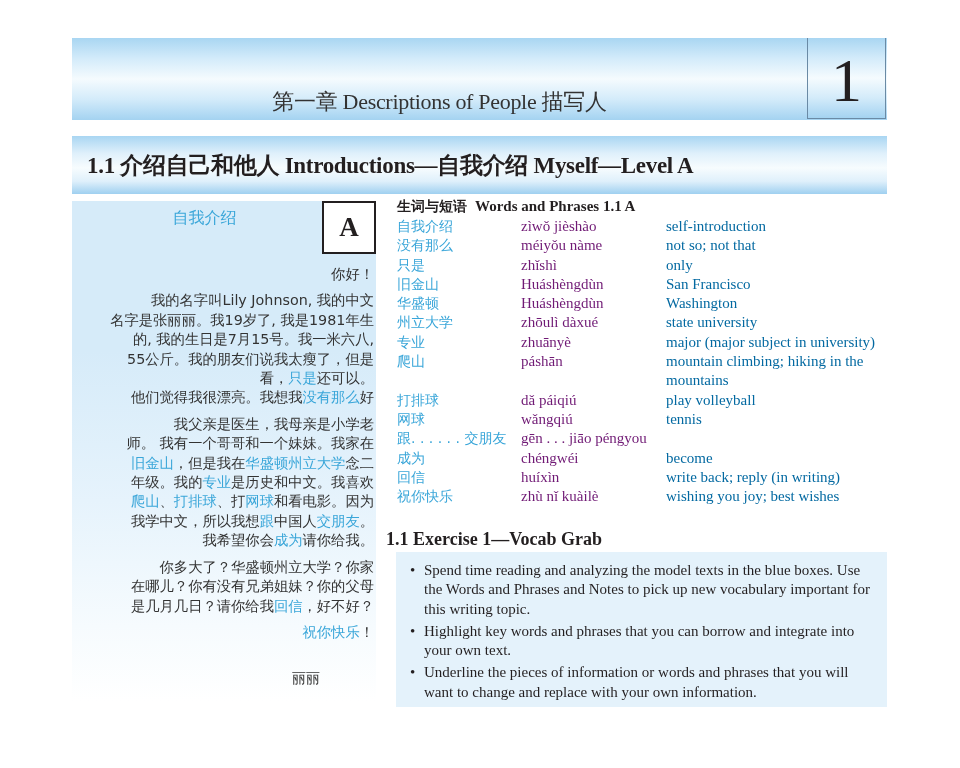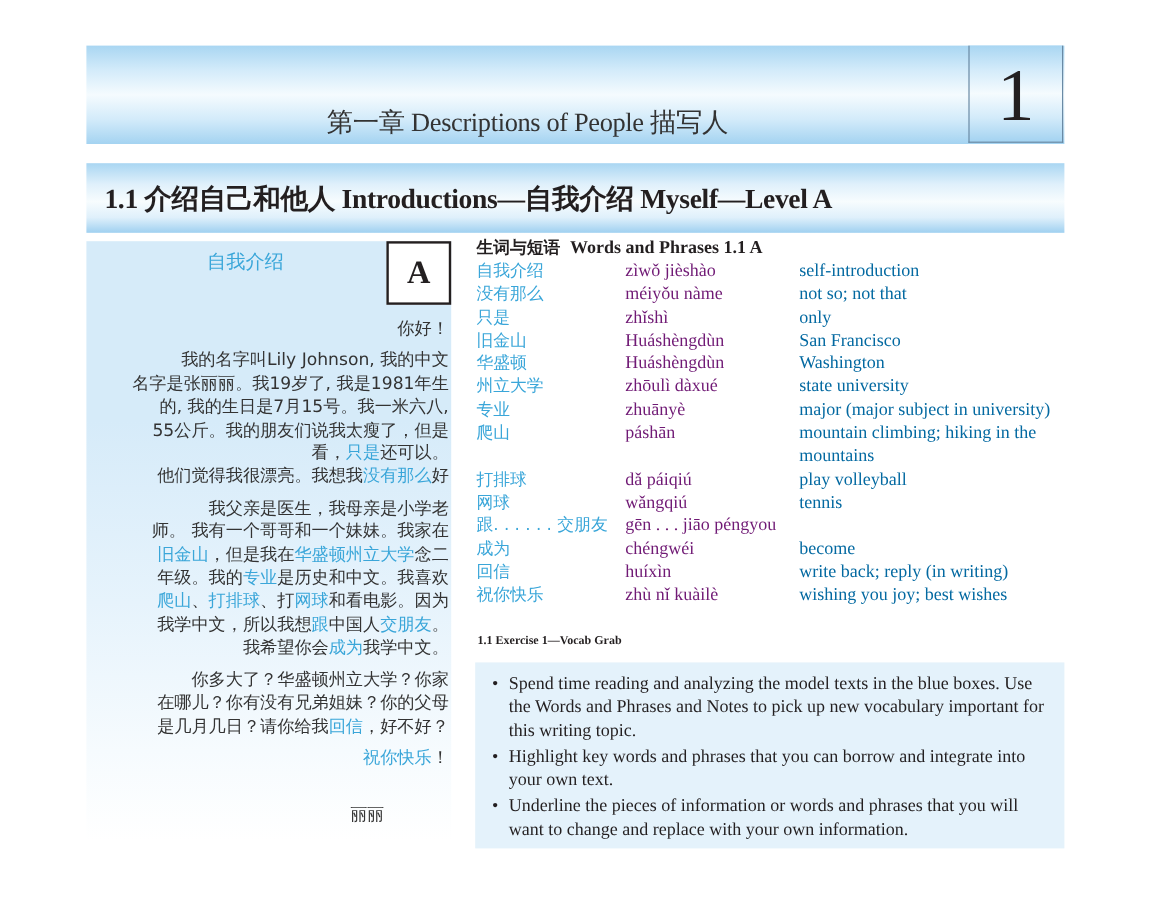--- a/index.html
+++ b/index.html
@@ -187,23 +187,23 @@
       white-space: nowrap;
     }
     .vocab-en {
       width: 230px;
       color: #0369a1;
     }
 
     
     .exercise-heading {
       position: absolute;
-      left: 398px;
+      left: 386px;
       top: 529px;
-      font-size: 10px;
+      font-size: 18px;
       font-weight: bold;
       color: #231f20;
     }
     .exercise-box {
       position: absolute;
       left: 396px;
       top: 552px;
       width: 491px;
       height: 155px;
       background: #e4f2fb;
@@ -260,21 +260,21 @@
       <span class="line"><span>看，</span><span class="hl">只是</span><span>还可以。</span></span>
       <span class="line"><span>他们觉得我很漂亮。我想我</span><span class="hl">没有那么</span><span>好</span></span>
     </div>
     <div class="para">
       <span class="line indent"><span>我父亲是医生，我母亲是小学老</span></span>
       <span class="line"><span>师。 我有一个哥哥和一个妹妹。我家在</span></span>
       <span class="line"><span class="hl">旧金山</span><span>，但是我在</span><span class="hl">华盛顿州立大学</span><span>念二</span></span>
       <span class="line"><span>年级。我的</span><span class="hl">专业</span><span>是历史和中文。我喜欢</span></span>
       <span class="line"><span class="hl">爬山</span><span>、</span><span class="hl">打排球</span><span>、打</span><span class="hl">网球</span><span>和看电影。因为</span></span>
       <span class="line"><span>我学中文，所以我想</span><span class="hl">跟</span><span>中国人</span><span class="hl">交朋友</span><span>。</span></span>
-      <span class="line"><span>我希望你会</span><span class="hl">成为</span><span>我学中文。</span></span>
+      <span class="line"><span>我希望你会</span><span class="hl">成为</span><span>请你给我。</span></span>
     </div>
     <div class="para">
       <span class="line indent"><span>你多大了？华盛顿州立大学？你家</span></span>
       <span class="line"><span>在哪儿？你有没有兄弟姐妹？你的父母</span></span>
       <span class="line"><span>是几月几日？请你给我</span><span class="hl">回信</span><span>，好不好？</span></span>
     </div>
     <div class="para">
       <span class="line indent"><span class="hl">祝你快乐</span><span>！</span></span>
     </div>
   </div>

